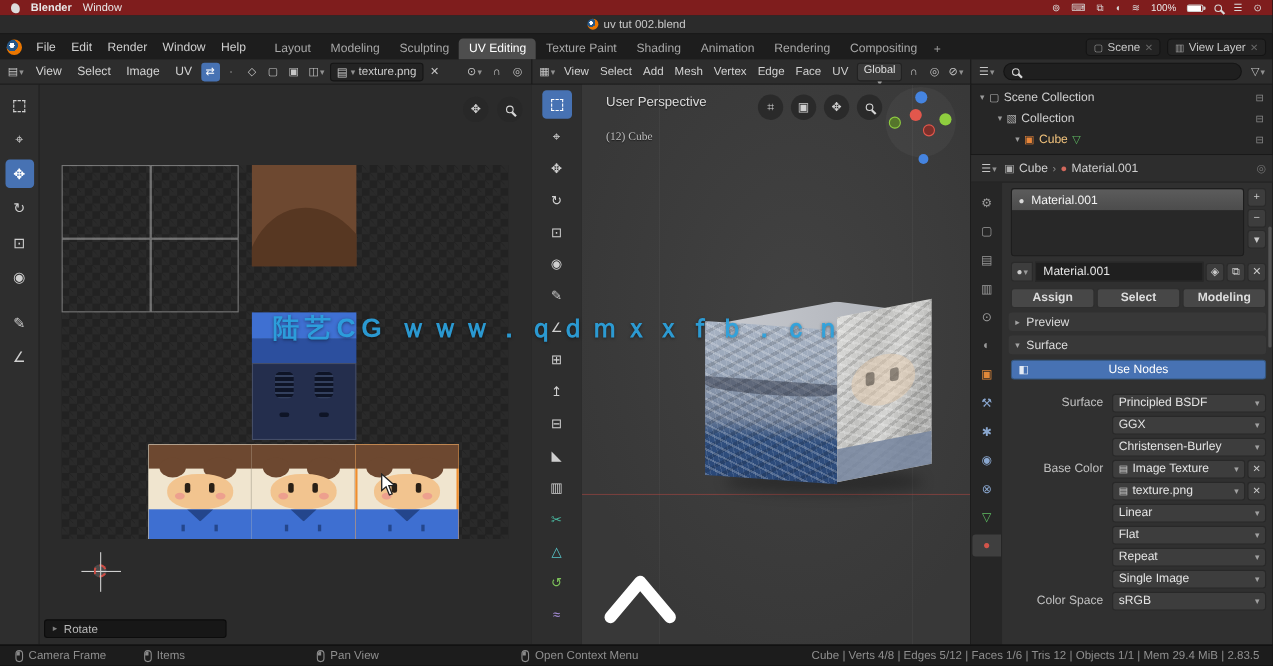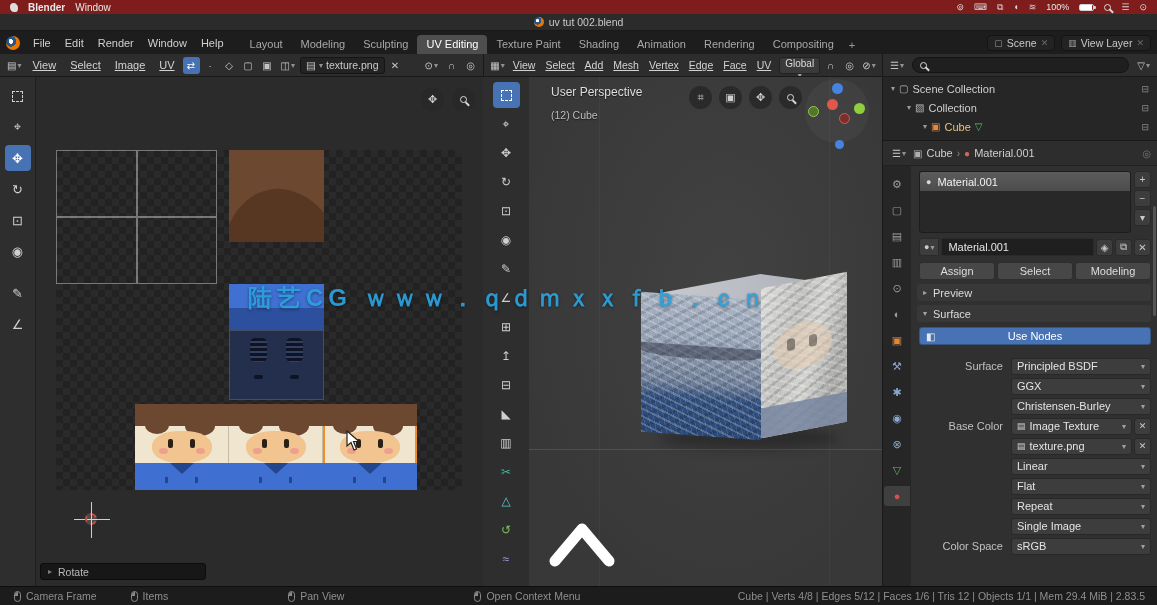--- a/index.html
+++ b/index.html
@@ -37,21 +37,21 @@
   .tbright{display:flex;align-items:center;gap:6px;margin-left:auto;margin-right:6px;}
   .tbsel{display:flex;align-items:center;gap:4px;background:#232323;border:1px solid #141414;border-radius:4px;padding:1px 6px;font-size:10.5px;color:#c9c9c9;white-space:nowrap;}
   .tic{font-size:9px;color:#9f9f9f;}
   .tic.dim{opacity:.55;}
 
   
   .hdr{position:absolute;top:54px;height:23px;background:#2d2d2d;border-bottom:1px solid #191919;display:flex;align-items:center;font-size:11px;color:#d2d2d2;overflow:hidden;padding:0 4px;gap:2px;}
   .uvhdr{left:0;width:483px;}
   .v3dhdr{left:483px;width:399px;border-left:1px solid #191919;}
   .outhdr{left:882px;width:275px;border-left:1px solid #191919;gap:5px;}
-  .hmenu{padding:0 6px;white-space:nowrap;text-decoration:underline;}
+  .hmenu{padding:0 6px;white-space:nowrap;}
   .hmenu.sm{padding:0 4px;font-size:10.5px;}
   .hbtn{height:17px;min-width:17px;border-radius:3px;display:inline-flex;align-items:center;justify-content:center;color:#c6c6c6;font-size:10px;padding:0 2px;}
   .hbtn.wide{padding:0 3px;gap:1px;}
   .hbtn.blue{background:#4772b3;color:#fff;}
   .cr{font-size:8px;opacity:.65;}
   .imgsel{display:flex;align-items:center;gap:3px;background:#232323;border:1px solid #151515;border-radius:3px;height:17px;padding:0 5px;font-size:10.5px;color:#ccc;}
   .imgsel .iname{max-width:95px;overflow:hidden;white-space:nowrap;}
   .horient{display:flex;align-items:center;gap:2px;background:#3a3a3a;border:1px solid #222;border-radius:3px;height:17px;padding:0 5px;font-size:10px;color:#ddd;white-space:nowrap;flex-direction:column;}
   .osearch{flex:1;height:16px;background:#1f1f1f;border:1px solid #141414;border-radius:9px;display:flex;align-items:center;padding:0 7px;color:#9a9a9a;}
 
@@ -101,21 +101,21 @@
   .mousecur{position:absolute;left:310px;top:353px;z-index:30;}
 
   
   .v3dtools{position:absolute;left:483px;top:77px;width:46px;height:509px;background:#2e2e2e;display:flex;flex-direction:column;align-items:center;padding-top:5px;gap:3px;overflow:hidden;}
   .v3dtools .tool{width:27px;height:26px;font-size:12px;}
   .tool.c-cyan{color:#58c7cc;} .tool.c-green{color:#7cc05a;} .tool.c-purple{color:#af95e6;} .tool.c-teal{color:#49b8a0;}
 
   
   .v3dcanvas{position:absolute;left:529px;top:77px;width:353px;height:509px;background:radial-gradient(ellipse at 55% 42%,#424242,#383838 75%);overflow:hidden;}
   .vtext{position:absolute;left:22px;top:8px;color:#dedede;font-size:12px;text-shadow:0 1px 1px rgba(0,0,0,.6);}
-  .vtext .sub{font-size:10.5px;color:#bdbdbd;margin-top:10px;}
+  .vtext .sub{font-size:10.5px;color:#bdbdbd;margin-top:20px;font-family:Liberation Serif, serif;}
   .vnav{position:absolute;left:160px;top:9px;display:flex;gap:7px;}
   .gizmo{position:absolute;left:276px;top:2px;width:64px;height:64px;border-radius:50%;background:rgba(255,255,255,.04);}
   .gdot{position:absolute;width:11px;height:11px;border-radius:50%;}
   .gdot.yp{background:#8fce3f;left:49px;top:24px;}
   .gdot.ym{background:#55752c;border:1px solid #8fce3f;left:3px;top:27px;}
   .gdot.xp{background:#e2574c;left:22px;top:20px;}
   .gdot.xm{background:#7c2f2a;border:1px solid #e2574c;left:34px;top:34px;}
   .gdot.zp{background:#4584e0;left:27px;top:4px;}
   .bluedot{position:absolute;left:306px;top:63px;width:9px;height:9px;border-radius:50%;background:#4584e0;}
   .axisline{position:absolute;left:0;right:0;top:372px;height:1px;background:rgba(170,70,66,.55);}
@@ -159,21 +159,21 @@
   .slotlist{flex:1;height:62px;background:#282828;border:1px solid #1d1d1d;border-radius:3px;overflow:hidden;}
   .slotrow{display:flex;align-items:center;gap:6px;height:19px;padding:0 6px;}
   .slotrow.sel{background:linear-gradient(#5c5c5c,#4c4c4c);color:#f2f2f2;}
   .sic{font-size:9px;color:#d8d8d8;}
   .slotbtns{display:flex;flex-direction:column;gap:2px;}
   .sqbtn{width:17px;height:17px;background:#3d3d3d;border:1px solid #2a2a2a;border-radius:3px;display:flex;align-items:center;justify-content:center;color:#c9c9c9;font-size:10px;}
   .dbrow{display:flex;align-items:center;margin:5px 6px 0 8px;gap:2px;}
   .dbbrowse{display:flex;align-items:center;gap:1px;height:18px;background:#3d3d3d;border:1px solid #2a2a2a;border-radius:3px 0 0 3px;padding:0 4px;color:#ccc;font-size:9px;}
   .dbname{flex:1;height:18px;background:#1f1f1f;border:1px solid #2a2a2a;display:flex;align-items:center;padding:0 6px;color:#e6e6e6;}
   .btn3{display:flex;gap:2px;margin:6px 6px 0 8px;}
-  .bbtn{flex:1;height:18px;background:#474747;border:1px solid #2e2e2e;border-radius:3px;display:flex;align-items:center;justify-content:center;color:#ddd;}
+  .bbtn{flex:1;height:18px;background:#474747;border:1px solid #2e2e2e;border-radius:3px;display:flex;align-items:center;justify-content:center;color:#ddd;font-weight:bold;}
   .phead{display:flex;align-items:center;gap:6px;height:17px;background:#383838;border-radius:3px;margin:4px 6px 0 6px;padding:0 6px;color:#dcdcdc;}
   .usenodes{display:flex;align-items:center;height:18px;background:#4772b3;border:1px solid #35577f;border-radius:3px;margin:5px 6px 0 8px;color:#fff;position:relative;}
   .usenodes .ni{position:absolute;left:6px;font-size:10px;opacity:.85;}
   .usenodes span{flex:1;text-align:center;}
   .prow{display:flex;align-items:center;height:18px;margin:2px 6px 0 0;}
   .prow.first{margin-top:12px;}
   .plabel{width:100px;text-align:right;padding-right:8px;color:#c0c0c0;white-space:nowrap;overflow:hidden;}
   .pvalue{flex:1;height:17px;background:#3d3d3d;border:1px solid #282828;border-radius:3px;display:flex;align-items:center;gap:4px;padding:0 5px;color:#e4e4e4;white-space:nowrap;overflow:hidden;}
   .pvalue .vcaret{margin-left:auto;font-size:8px;opacity:.6;}
   .pvalue .vic{font-size:9px;opacity:.85;}

